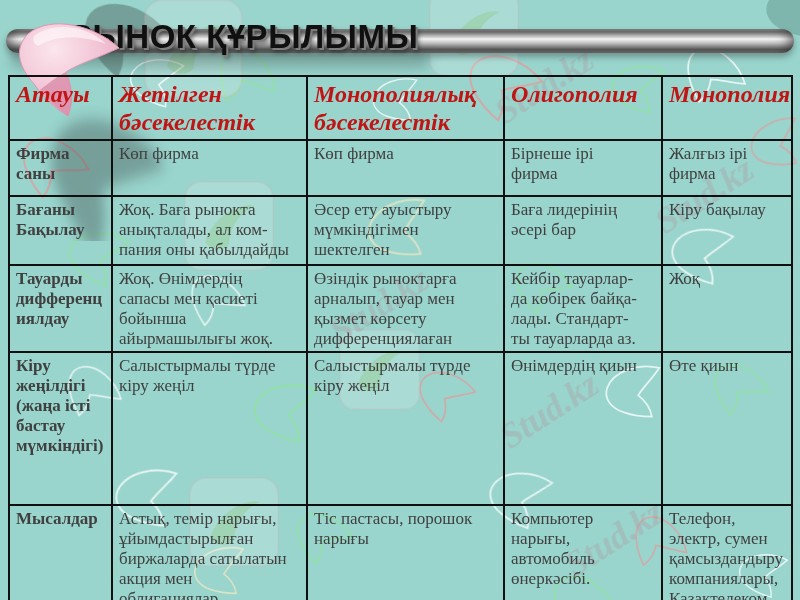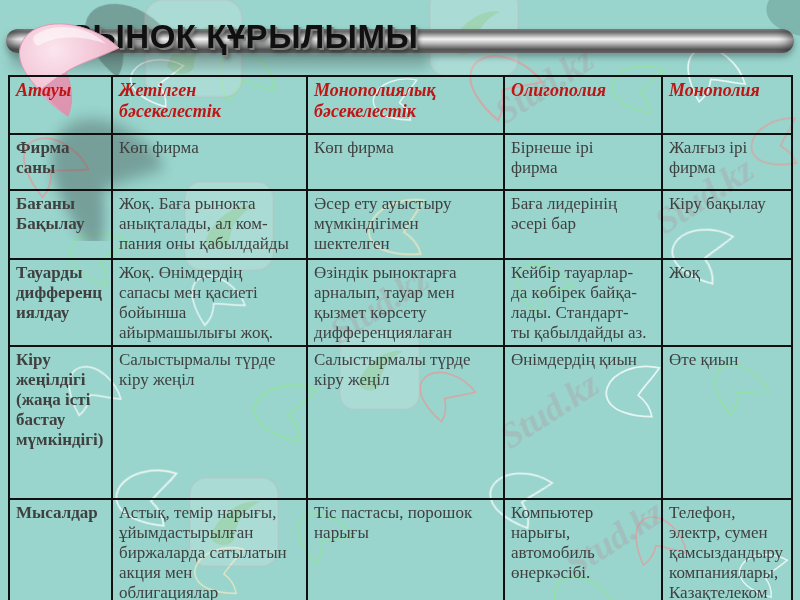--- a/index.html
+++ b/index.html
@@ -20,21 +20,21 @@
        text-shadow:2px 2px 0 #7d7d7d,3px 4px 4px rgba(25,30,30,.55);}
 
   .boom-deco{position:absolute;left:6px;top:6px;}
 
   
   table.grid{position:absolute;left:8px;top:75px;width:783px;height:508px;
        border-collapse:collapse;table-layout:fixed;}
   table.grid th,table.grid td{border:2px solid #101010;vertical-align:top;
        padding:3px 6px 2px 6px;white-space:pre-line;overflow:hidden;
        font-size:17px;line-height:1.18;color:#404040;text-align:left;}
-  table.grid th{font-weight:bold;font-style:italic;color:#c01515;font-size:18px;}
+  table.grid th{font-weight:bold;font-style:italic;color:#c01515;font-size:24px;}
   td.rowlabel{font-weight:bold;color:#121212;font-size:18px;}
   td.c{text-align:center;}
   tr.rh0{height:58px;} tr.rh1{height:56px;} tr.rh2{height:69px;padding-left:12px;}
   tr.rh3{height:80px;} tr.rh4{height:153px;} tr.rh5{height:132px;}
 </style>
 </head>
 <body>
 
 <div class="slide">
 
@@ -175,21 +175,21 @@
 сапасы мен қасиеті
 бойынша
 айырмашылығы жоқ.</td>
         <td>Өзіндік рыноктарға
 арналып, тауар мен
 қызмет көрсету
 дифференциялаған</td>
         <td>Кейбір тауарлар-
 да көбірек байқа-
 лады. Стандарт-
-ты қабылдайды аз.</td>
+ты тауарларда аз.</td>
         <td>Жоқ</td>
       </tr>
       <tr class="rh4">
         <td class="rowlabel">Кіру
 жеңілдігі
 (жаңа істі
 бастау
 мүмкіндігі)</td>
         <td class="c">Салыстырмалы түрде
 кіру жеңіл</td>

